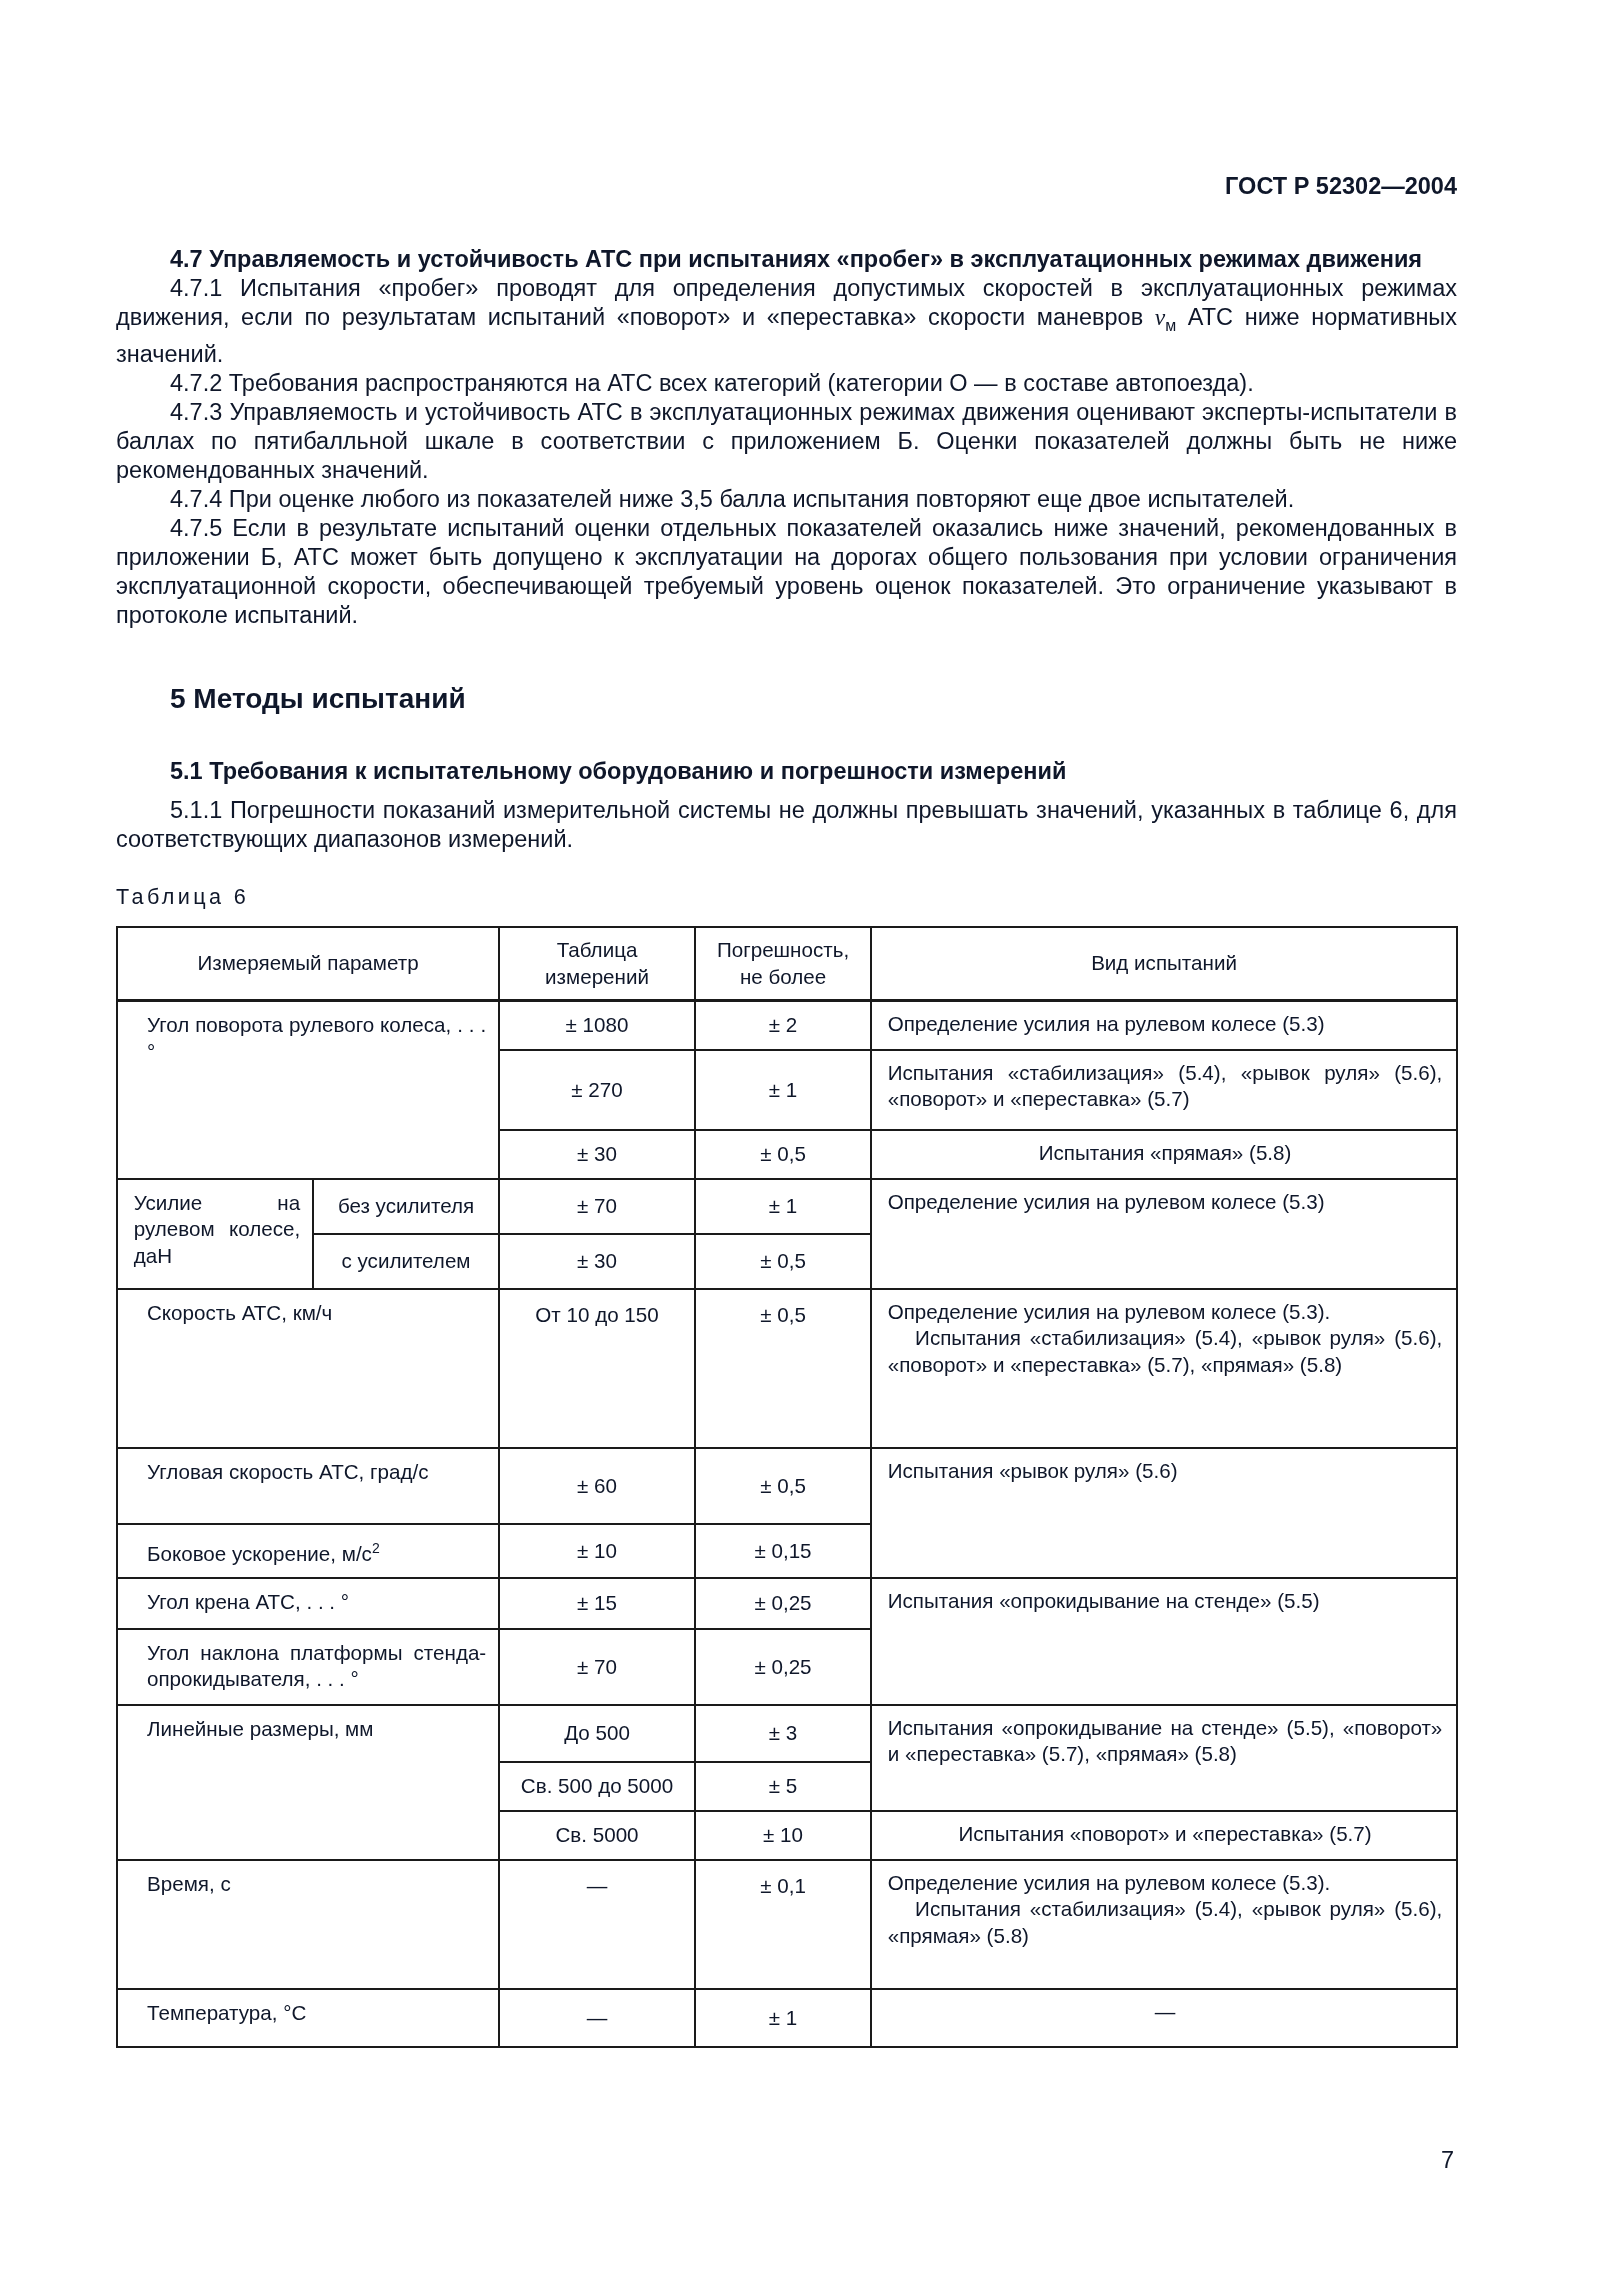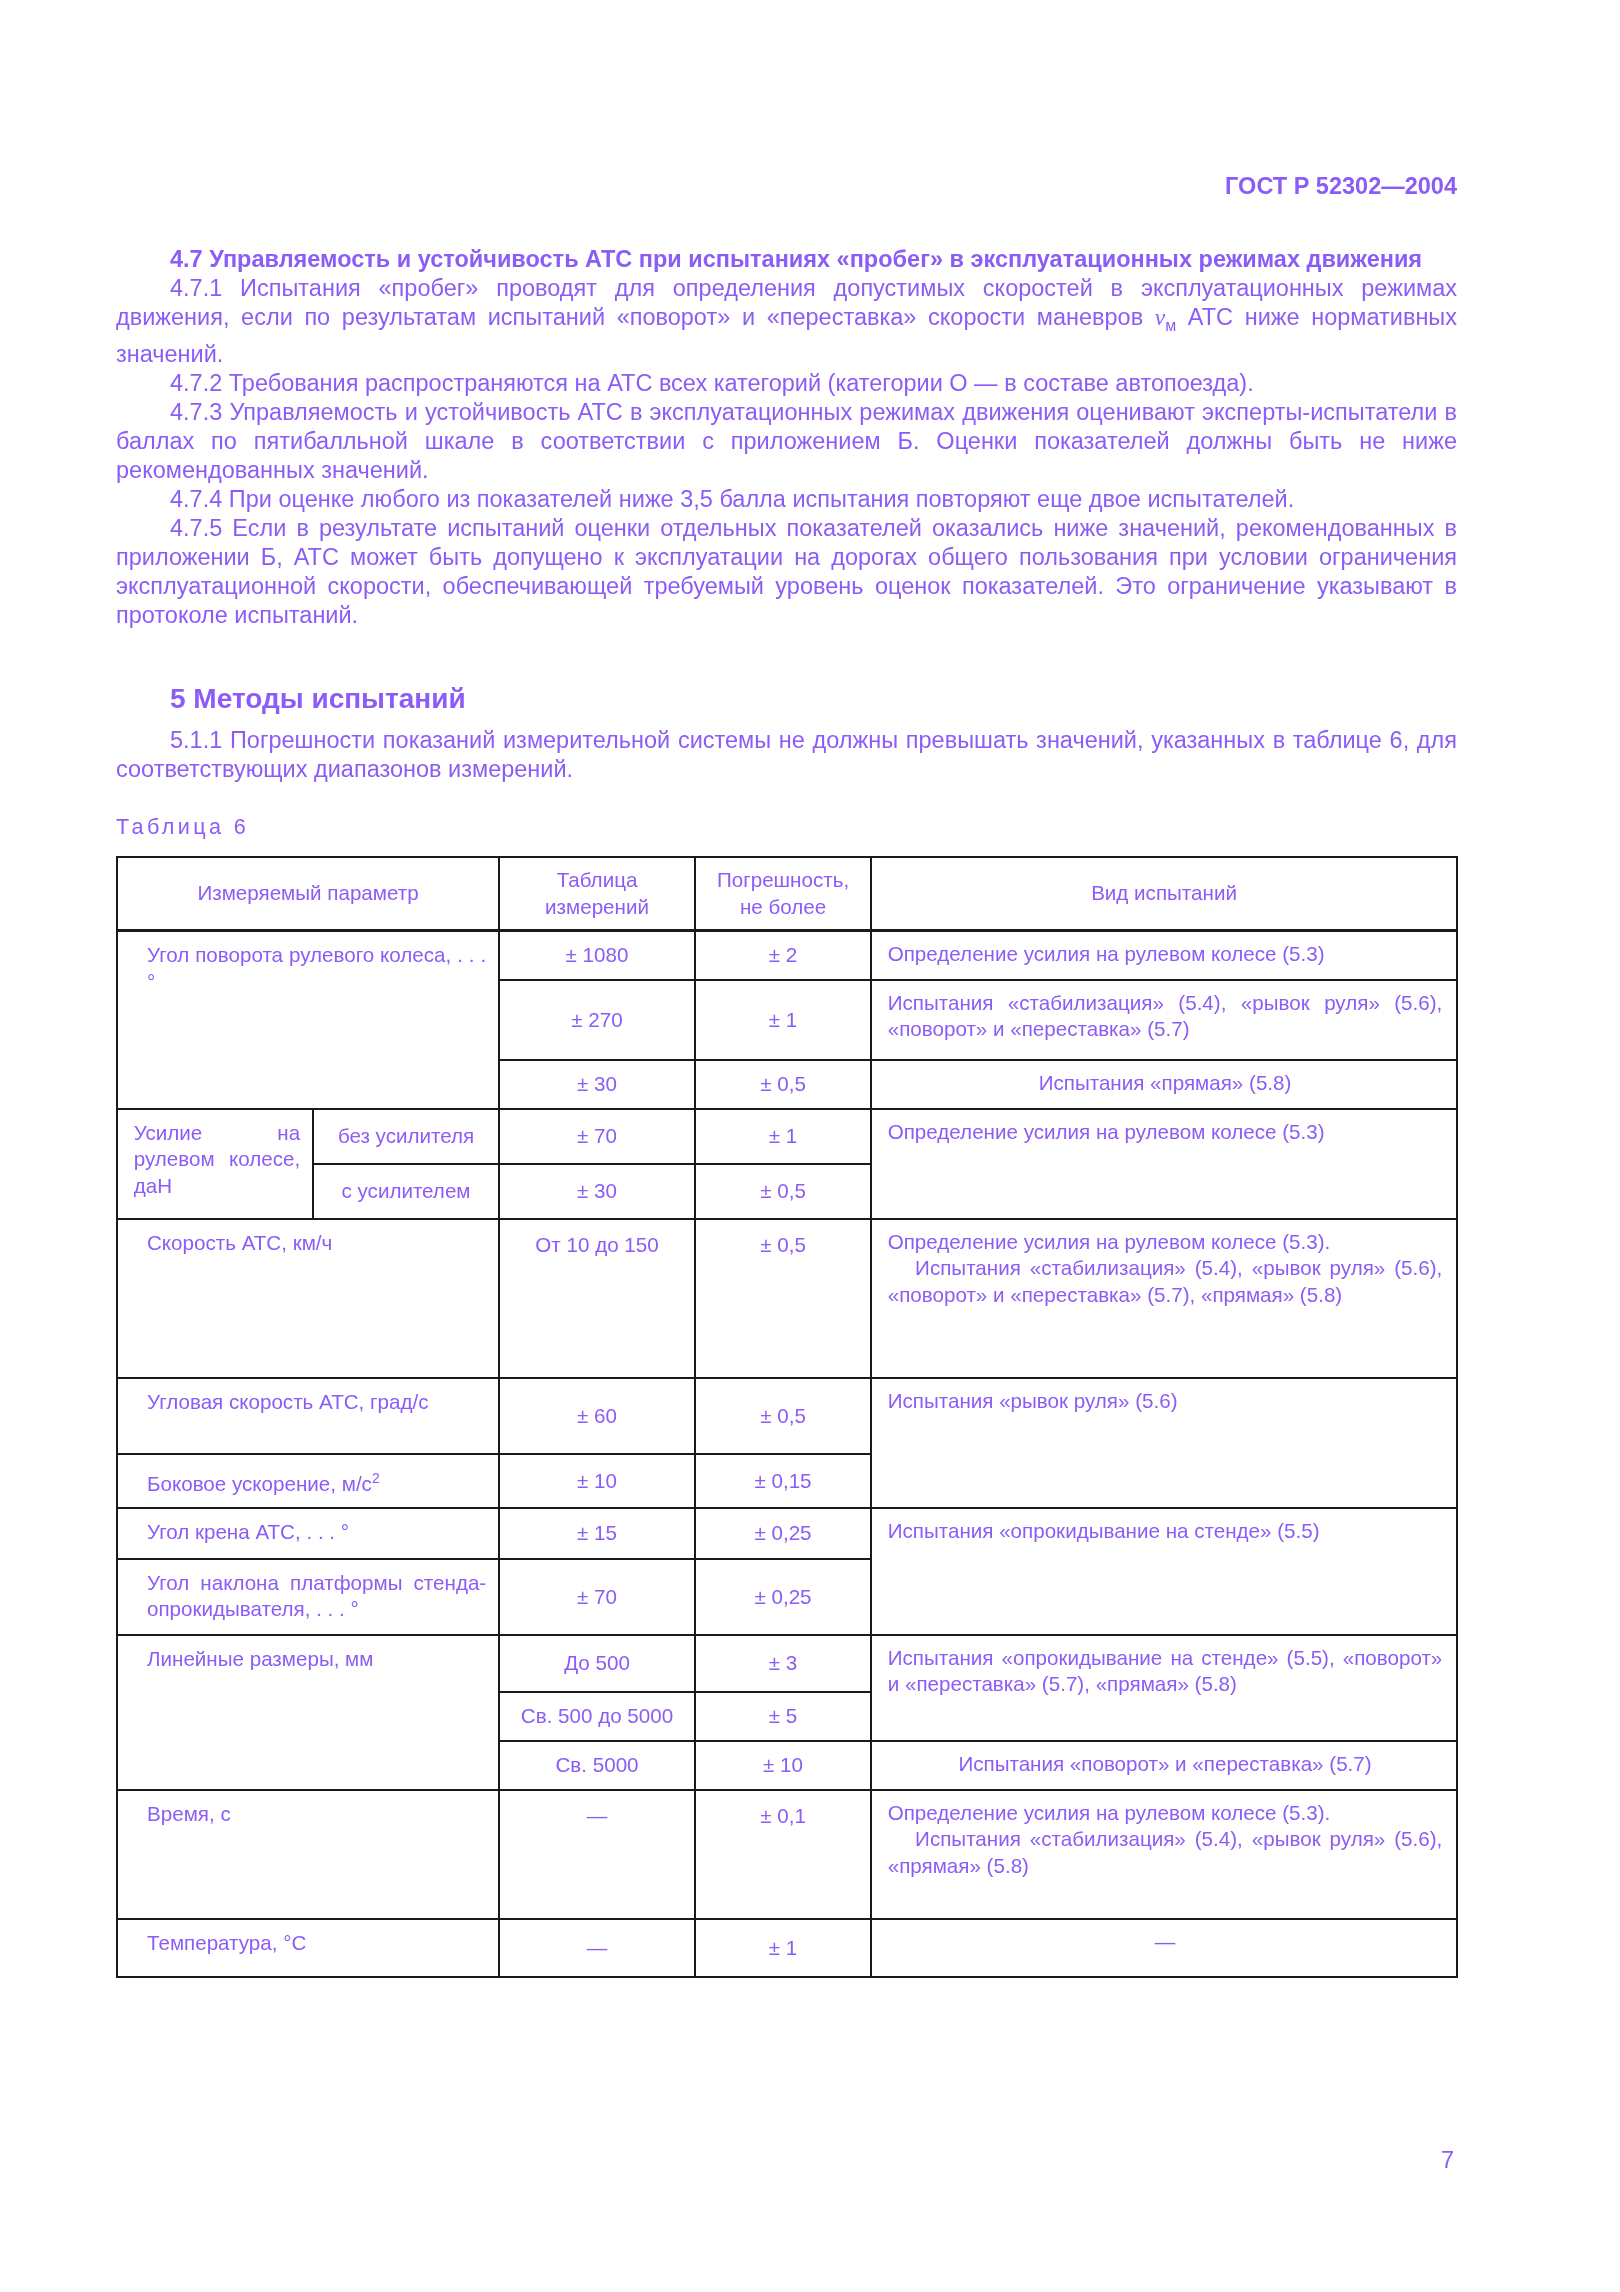--- a/index.html
+++ b/index.html
@@ -2,21 +2,21 @@
 <html lang="ru"><head>
 <meta charset="utf-8">
 <style>
   * { box-sizing: border-box; }
   html, body { margin: 0; padding: 0; background: #ffffff; }
   .page {
     position: relative;
     width: 1620px;
     height: 2293px;
     background: #ffffff;
-    color: #8b5cf6;
+    color: #0f172a;
     font-family: "Liberation Sans", "DejaVu Sans", sans-serif;
   }
   .content {
     position: absolute;
     left: 116px;
     top: 0;
     width: 1341px;
   }
   .doc-header {
     padding-top: 173px;
@@ -129,20 +129,21 @@
     <h3 class="h47">4.7 Управляемость и устойчивость АТС при испытаниях «пробег» в эксплуатационных режимах движения</h3>
 
     <p class="body-p"><span>4.7.1 Испытания «пробег» проводят для определения допустимых скоростей в эксплуатационных режимах движения, если по результатам испытаний «поворот» и «переставка» скорости маневров </span><span class="var">v</span><sub>м</sub><span> АТС ниже нормативных значений.</span></p>
 
     <p class="body-p">4.7.2 Требования распространяются на АТС всех категорий (категории О — в составе автопоезда).</p>
     <p class="body-p">4.7.3 Управляемость и устойчивость АТС в эксплуатационных режимах движения оценивают эксперты-испытатели в баллах по пятибалльной шкале в соответствии с приложением Б. Оценки показателей должны быть не ниже рекомендованных значений.</p>
     <p class="body-p">4.7.4 При оценке любого из показателей ниже 3,5 балла испытания повторяют еще двое испытателей.</p>
     <p class="body-p">4.7.5 Если в результате испытаний оценки отдельных показателей оказались ниже значений, рекомендованных в приложении Б, АТС может быть допущено к эксплуатации на дорогах общего пользования при условии ограничения эксплуатационной скорости, обеспечивающей требуемый уровень оценок показателей. Это ограничение указывают в протоколе испытаний.</p>
 
     <h2 class="h5">5 Методы испытаний</h2>
+    <h3 class="h51">5.1 Требования к испытательному оборудованию и погрешности измерений</h3>
     <p class="body-p p511">5.1.1 Погрешности показаний измерительной системы не должны превышать значений, указанных в таблице 6, для соответствующих диапазонов измерений.</p>
 
     <div class="table-label">Таблица 6</div>
 
     <table class="t6">
       <colgroup>
         <col style="width:196px">
           <col style="width:186px">
           <col style="width:196px">
           <col style="width:176px">

